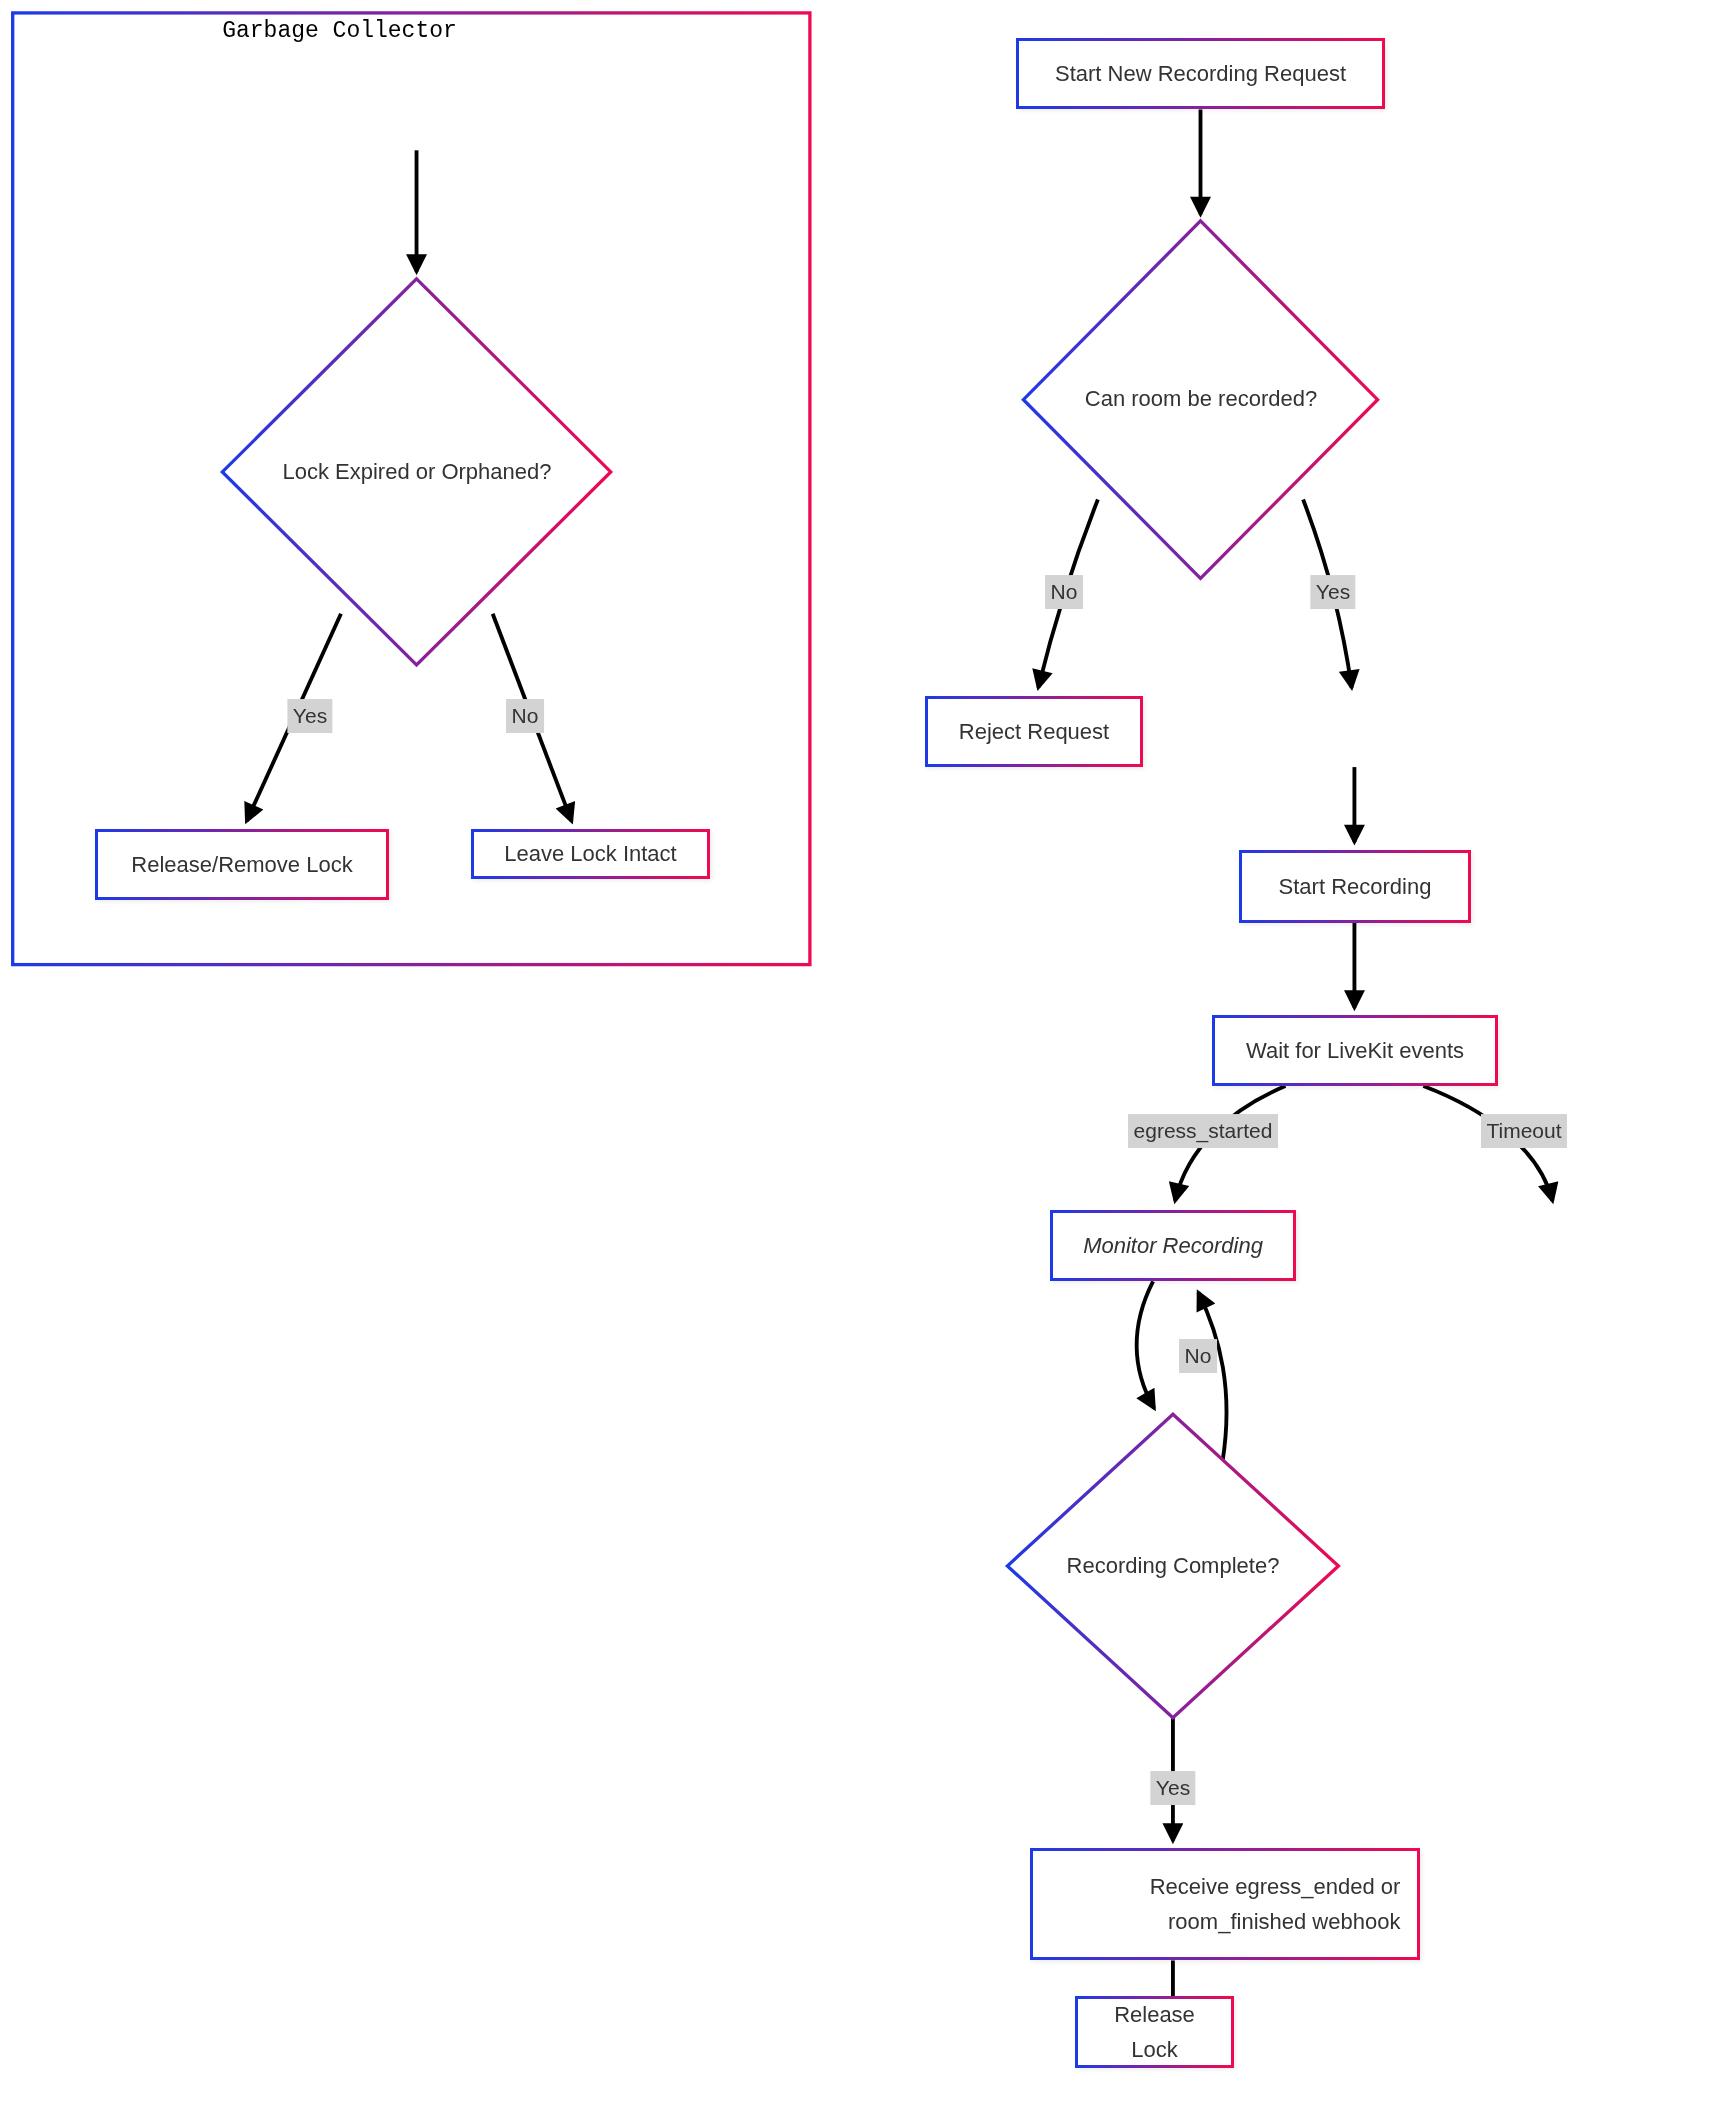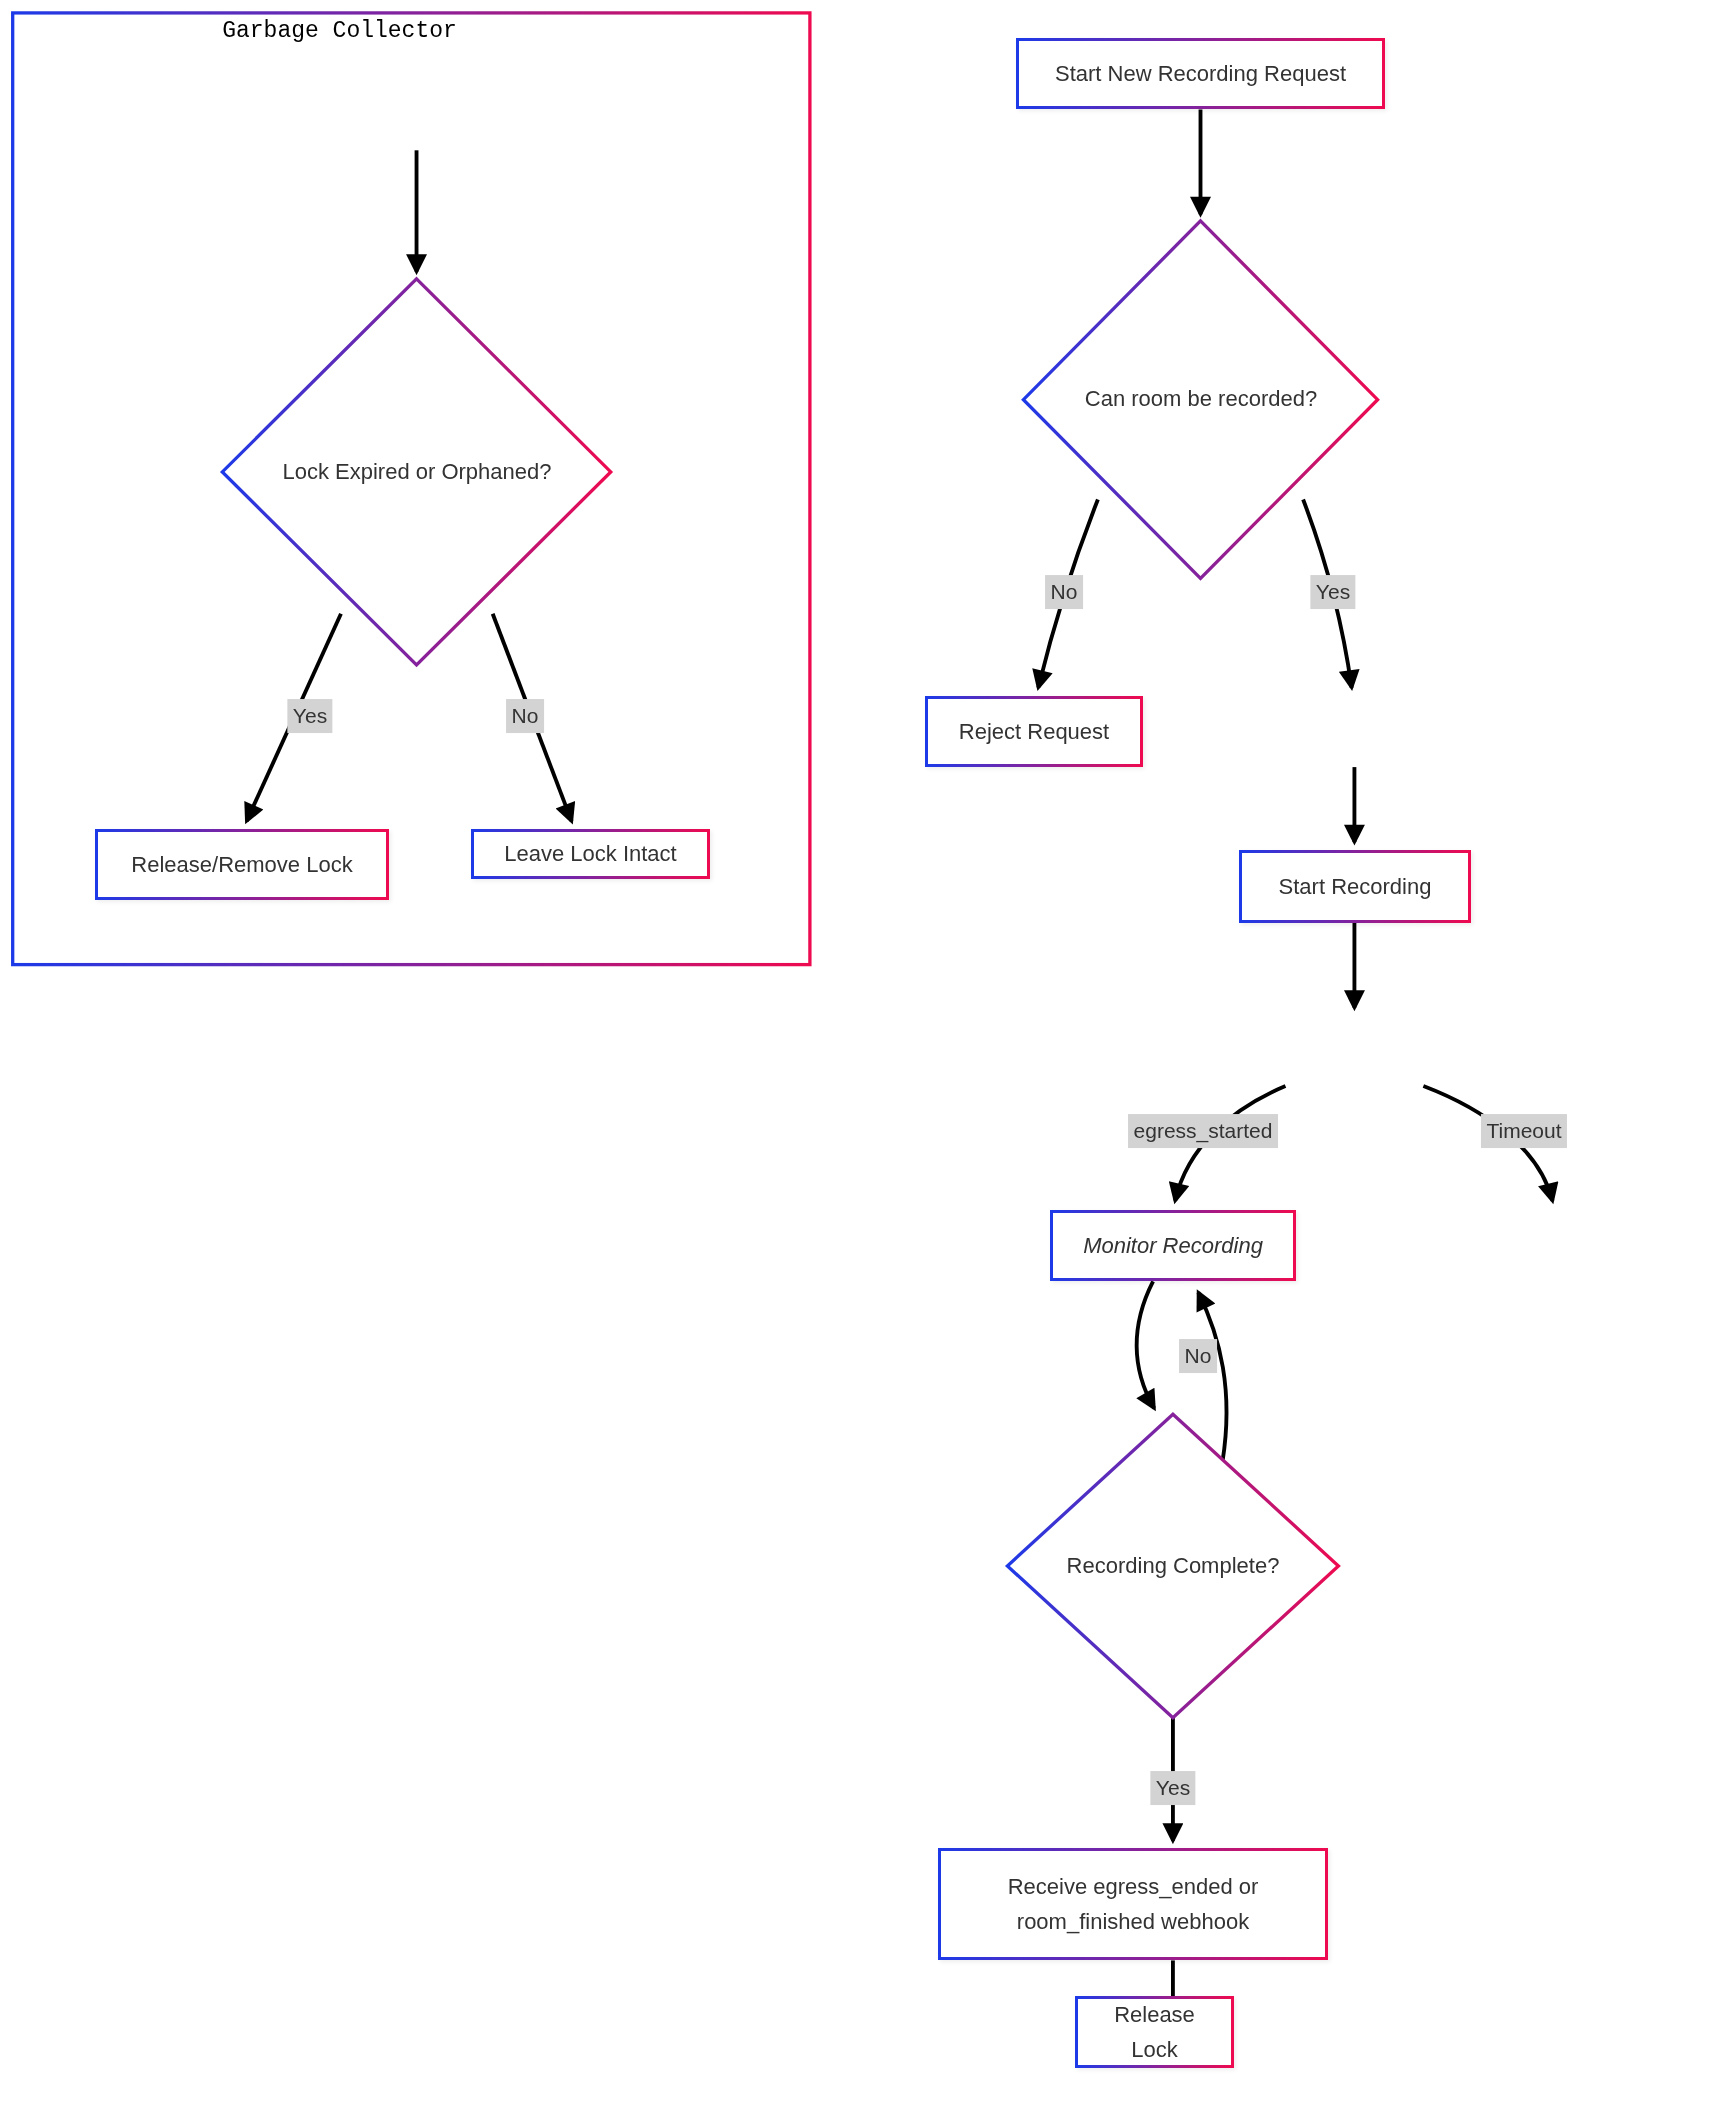--- a/index.html
+++ b/index.html
@@ -110,24 +110,27 @@
 
   <div class="node" style="left:1016px;top:38px;width:369px;height:71px;">
     <span>Start New Recording Request</span>
   </div>
   <div class="node" style="left:925px;top:696px;width:218px;height:71px;">
     <span>Reject Request</span>
   </div>
   <div class="node" style="left:1239px;top:850px;width:232px;height:73px;">
     <span>Start Recording</span>
   </div>
+  <div class="node" style="left:1212px;top:1015px;width:286px;height:71px;">
+    <span>Wait for LiveKit events</span>
+  </div>
   <div class="node" style="left:1050px;top:1210px;width:246px;height:71px;font-style:italic;">
     <span>Monitor Recording</span>
   </div>
-  <div class="node" style="left:938px;top:1848px;width:390px;height:112px;">
+  <div class="node" style="left:1030px;top:1848px;width:390px;height:112px;text-align:right;">
     <span>Receive egress_ended or room_finished webhook</span>
   </div>
   <div class="node" style="left:1075px;top:1996px;width:159px;height:72px;">
     <span>Release Lock</span>
   </div>
 
   <div class="diamond-label" style="left:417px;top:472px;">Lock Expired or Orphaned?</div>
   <div class="diamond-label" style="left:1201px;top:399px;">Can room be recorded?</div>
   <div class="diamond-label" style="left:1173px;top:1566px;">Recording Complete?</div>
 

